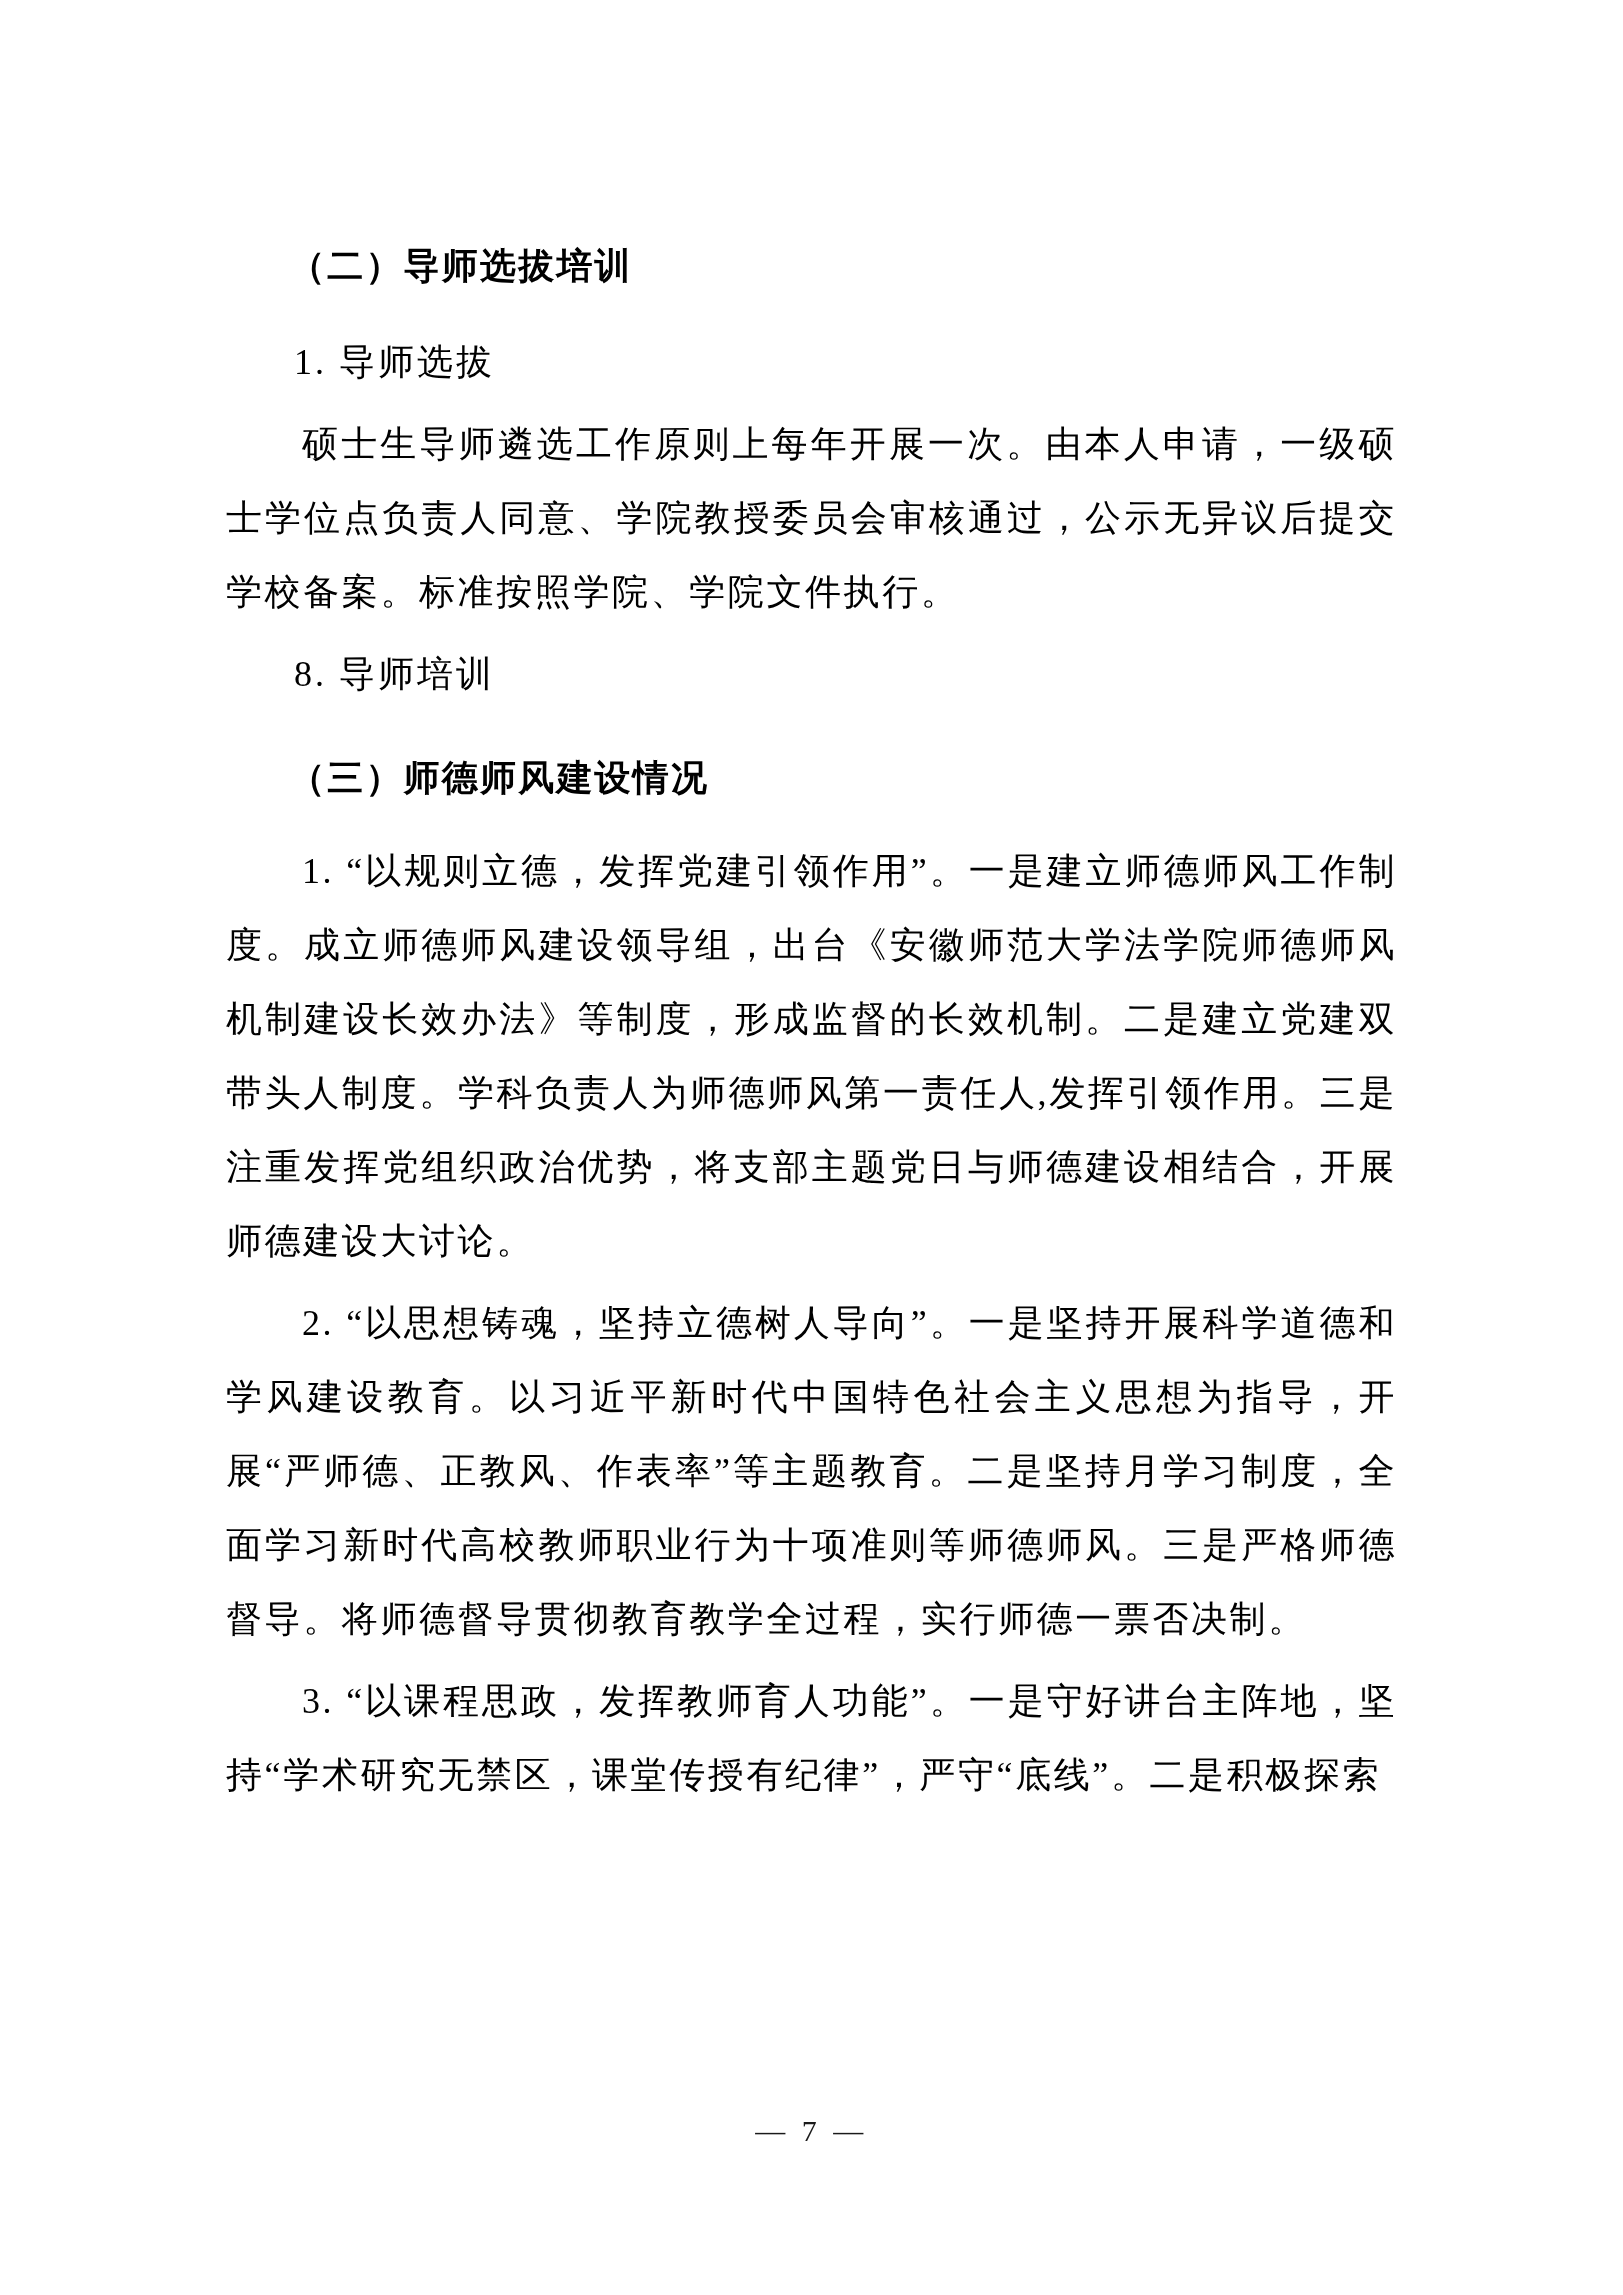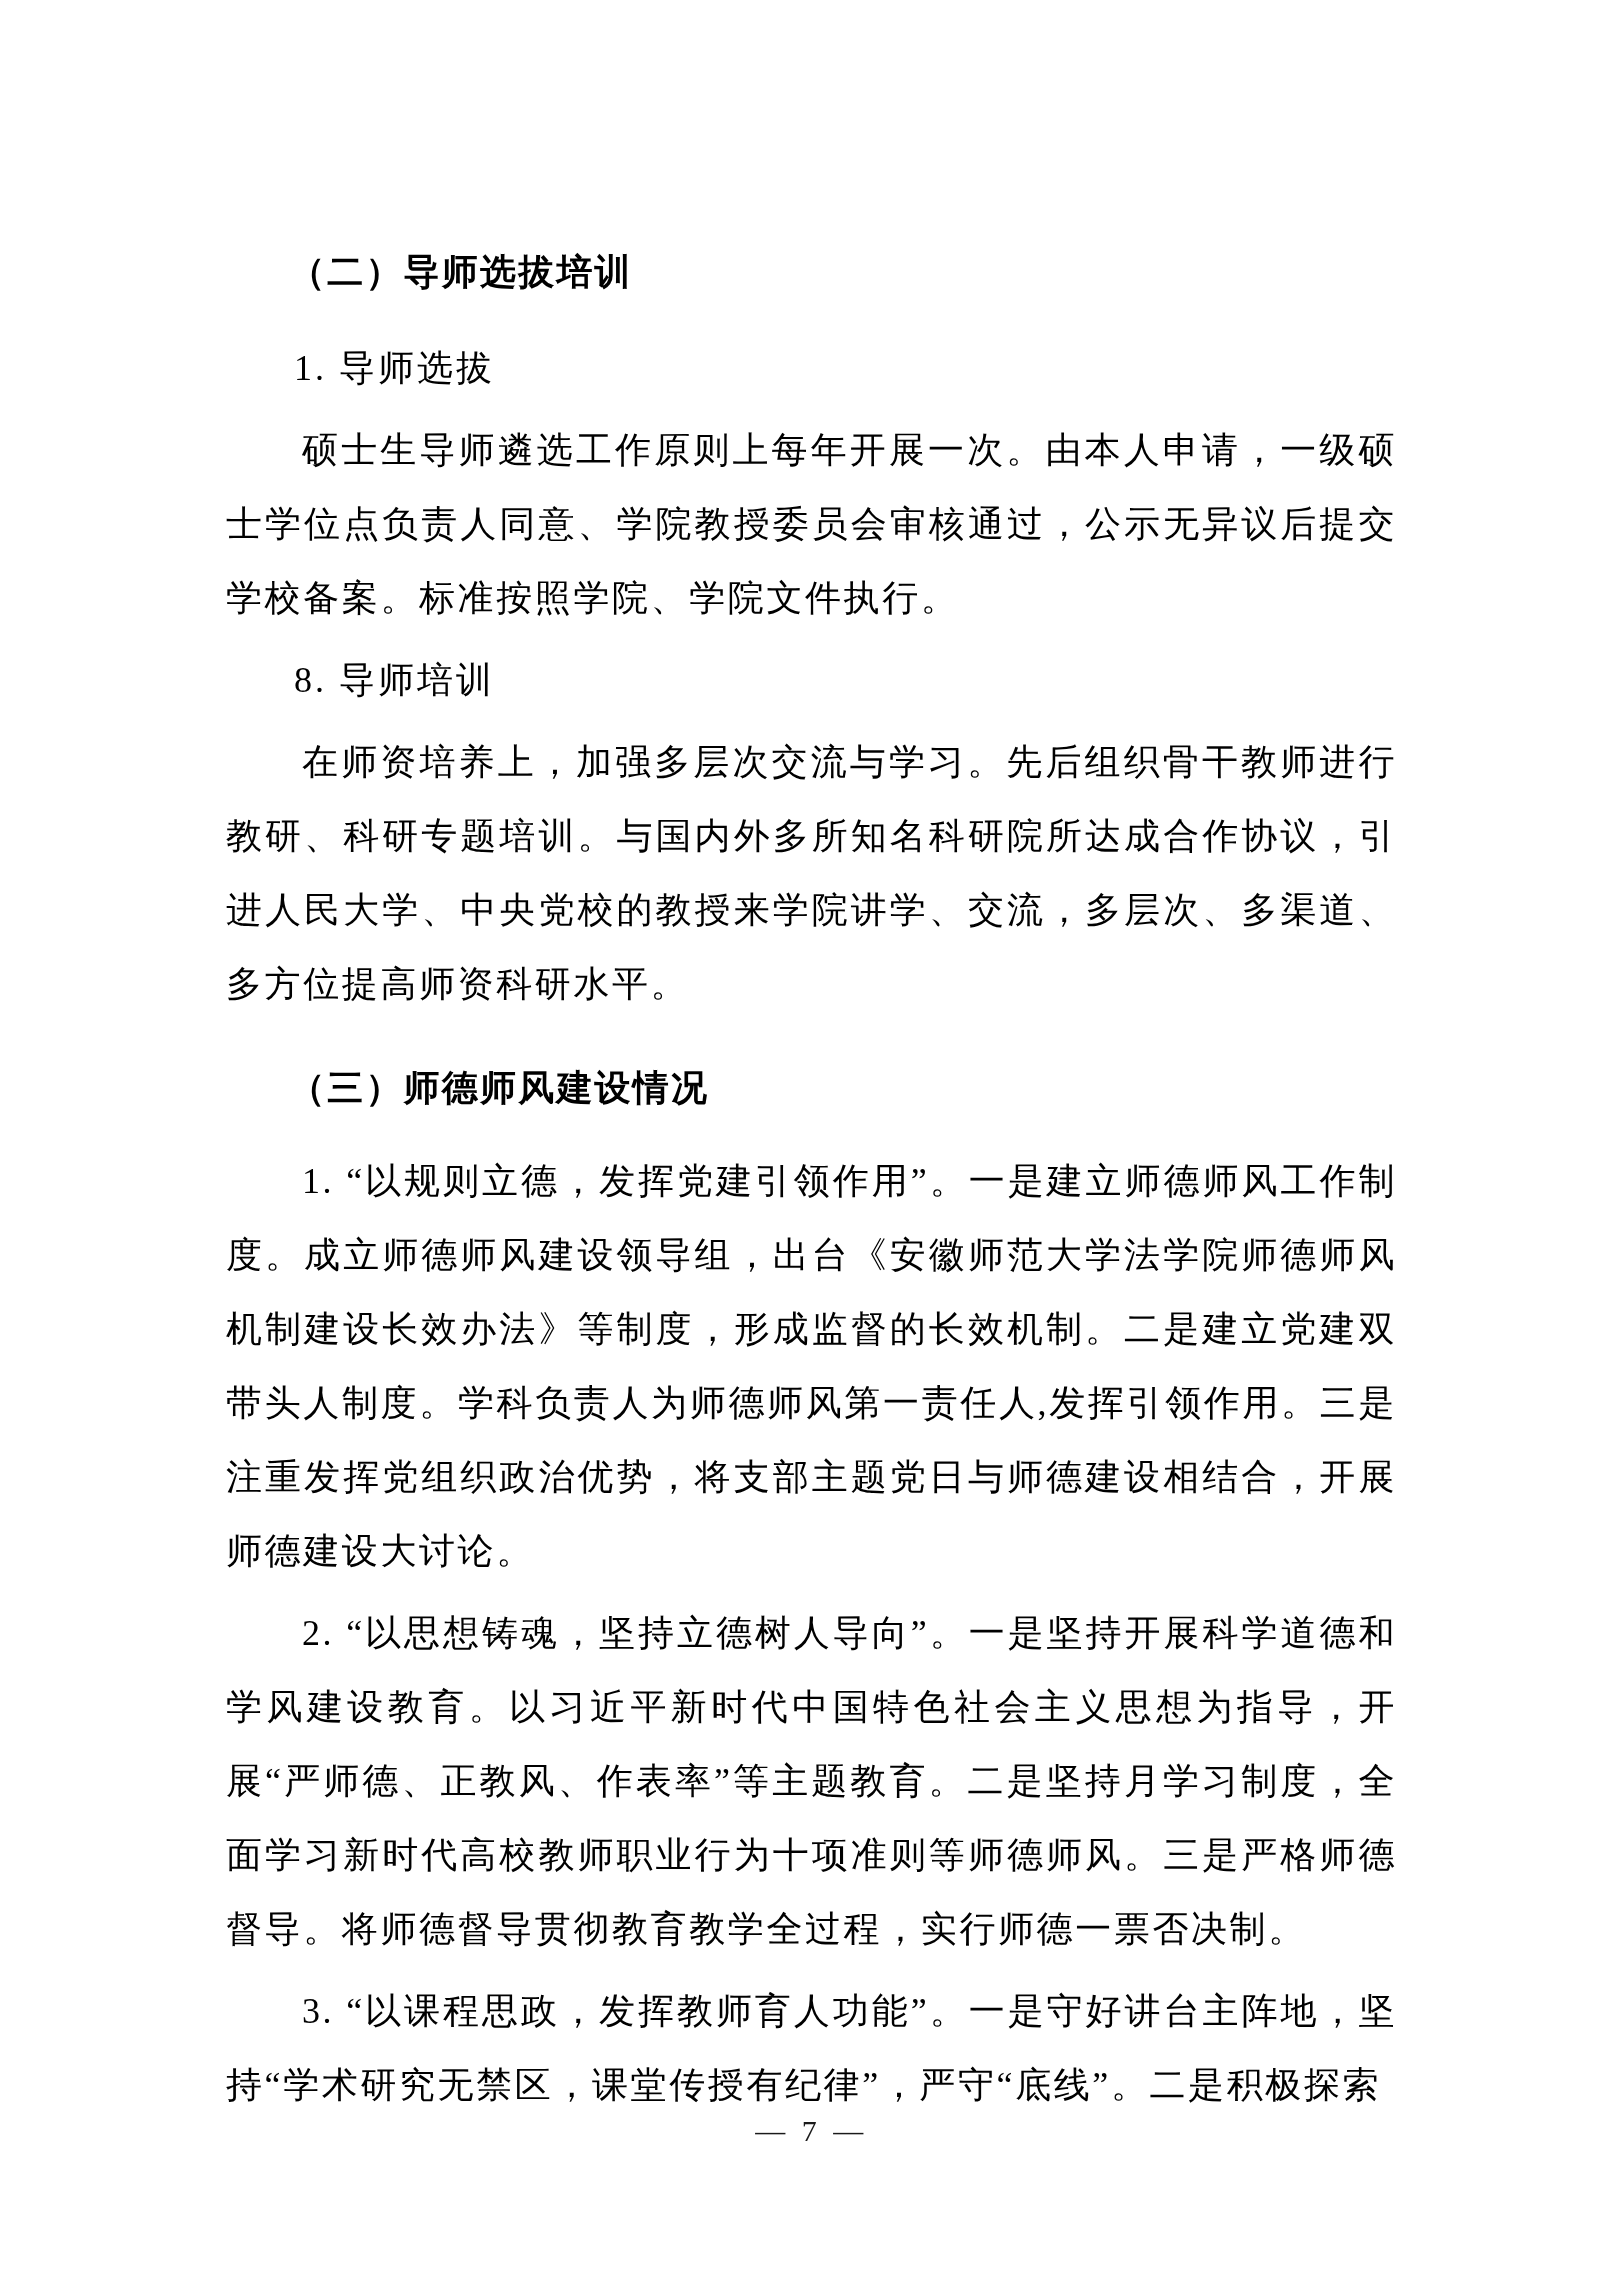--- a/index.html
+++ b/index.html
@@ -13,21 +13,21 @@
     font-family: "Liberation Serif", serif;
   }
   .page {
     position: absolute;
     inset: 0;
     background: #ffffff;
   }
   .doc {
     position: absolute;
     left: 218px;
-    top: 235px;
+    top: 229px;
     width: 1187px;
   }
   
   .sec {
     margin: 0;
     font-family: "Liberation Sans", sans-serif;
     font-weight: bold;
     font-size: 36px;
     line-height: 74px;
     letter-spacing: 2.2px;
@@ -78,21 +78,20 @@
   <div class="doc">
 
     <h2 class="sec sec-1">（二）导师选拔培训</h2>
 
     <p class="sub">1. 导师选拔</p>
 
     <p class="para">硕士生导师遴选工作原则上每年开展一次。由本人申请，一级硕士学位点负责人同意、学院教授委员会审核通过，公示无异议后提交学校备案。标准按照学院、学院文件执行。</p>
 
     <p class="sub">8. 导师培训</p>
 
-    <p class="para">在师资培养上，加强多层次交流与学习。先后组织骨干教师进行教研、科研专题培训。与国内外多所知名科研院所达成合作协议，引进人民大学、中央党校的教授来学院讲学、交流，多层次、多渠道、多方位提高师资科研水平。</p>
 
     <h2 class="sec sec-2">（三）师德师风建设情况</h2>
 
     <p class="para">1. “以规则立德，发挥党建引领作用”。一是建立师德师风工作制度。成立师德师风建设领导组，出台《安徽师范大学法学院师德师风机制建设长效办法》等制度，形成监督的长效机制。二是建立党建双带头人制度。学科负责人为师德师风第一责任人,发挥引领作用。三是注重发挥党组织政治优势，将支部主题党日与师德建设相结合，开展师德建设大讨论。</p>
 
     <p class="para">2. “以思想铸魂，坚持立德树人导向”。一是坚持开展科学道德和学风建设教育。以习近平新时代中国特色社会主义思想为指导，开展“严师德、正教风、作表率”等主题教育。二是坚持月学习制度，全面学习新时代高校教师职业行为十项准则等师德师风。三是严格师德督导。将师德督导贯彻教育教学全过程，实行师德一票否决制。</p>
 
     <p class="para">3. “以课程思政，发挥教师育人功能”。一是守好讲台主阵地，坚持“学术研究无禁区，课堂传授有纪律”，严守“底线”。二是积极探索</p>
 
   </div>

